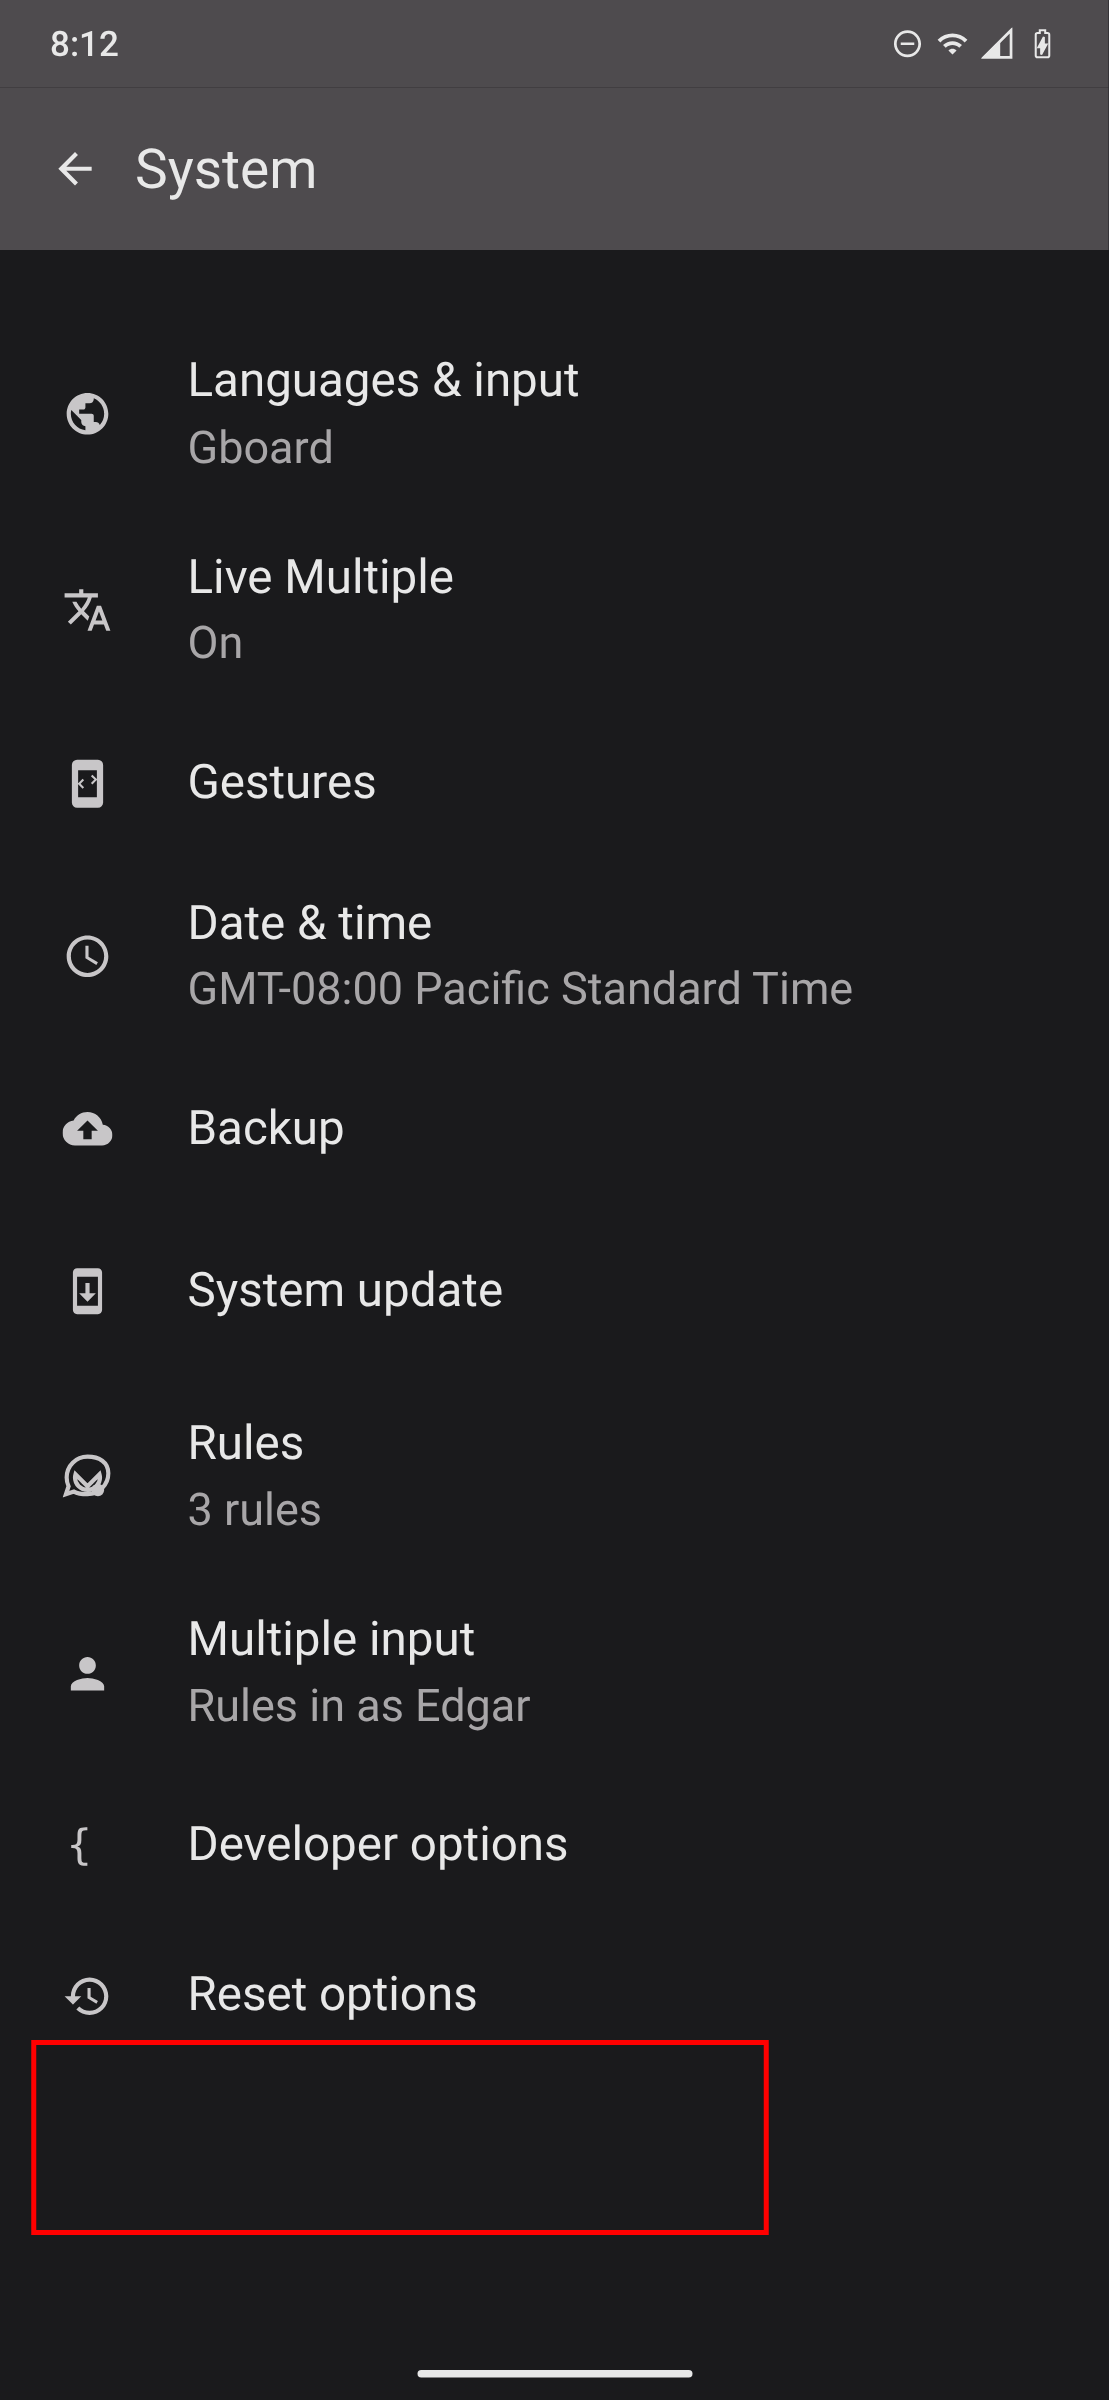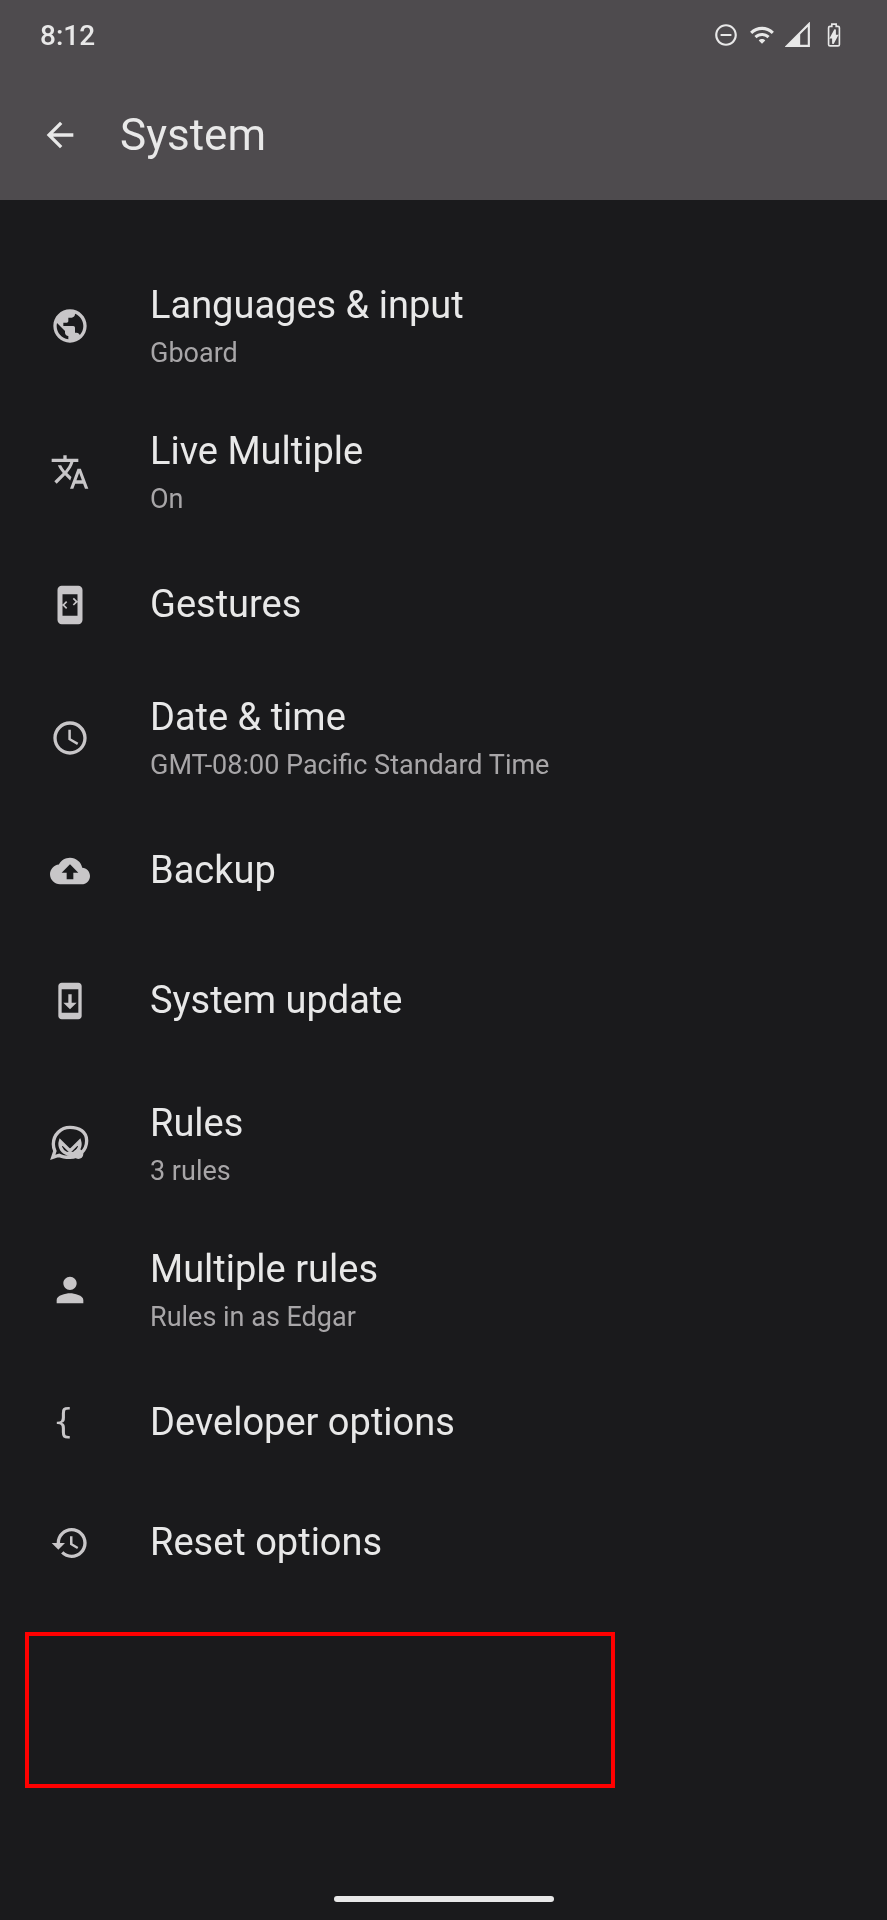--- a/index.html
+++ b/index.html
@@ -38,21 +38,21 @@
       width: 26px;
       height: 26px;
       fill: #e8e8e8;
     }
     .header {
       height: 130px;
       background: #4e4b4e;
       display: flex;
       align-items: center;
       padding: 0 40px;
-      gap: 40px;
+      gap: 28px;
     }
     .back-arrow {
       width: 40px;
       height: 40px;
       fill: #e8e8e8;
     }
     .header-title {
       font-size: 44px;
       font-weight: 400;
       color: #e8e8e8;
@@ -83,21 +83,21 @@
       flex-direction: column;
       gap: 8px;
     }
     .setting-title {
       font-size: 38px;
       font-weight: 400;
       color: #e8e8e8;
       line-height: 1.2;
     }
     .setting-subtitle {
-      font-size: 27px;
+      font-size: 36px;
       font-weight: 400;
       color: #a8a6a8;
       line-height: 1.2;
     }
     .highlight-box {
       position: absolute;
       border: 4px solid #ff0000;
       pointer-events: none;
     }
     .nav-bar {
@@ -210,21 +210,21 @@
       <div class="setting-title">Rules</div>
       <div class="setting-subtitle">3 rules</div>
     </div>
   </div>
 
   <div class="setting-item">
     <svg class="setting-icon" viewBox="0 0 24 24">
       <path d="M12 12c2.21 0 4-1.79 4-4s-1.79-4-4-4-4 1.79-4 4 1.79 4 4 4zm0 2c-2.67 0-8 1.34-8 4v2h16v-2c0-2.66-5.33-4-8-4z"></path>
     </svg>
     <div class="setting-text">
-      <div class="setting-title">Multiple rules</div>
+      <div class="setting-title">Multiple input</div>
       <div class="setting-subtitle">Rules in as Edgar</div>
     </div>
   </div>
 
   <div class="setting-item no-sub">
     <svg class="setting-icon" viewBox="0 0 24 24">
       <text x="2" y="18" font-size="20" fill="#c8c6c8" font-family="monospace">{ }</text>
     </svg>
     <div class="setting-text">
       <div class="setting-title">Developer options</div>

